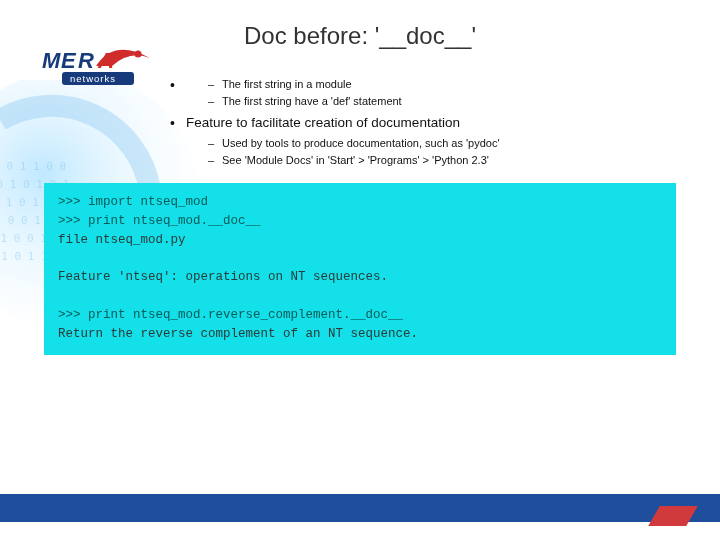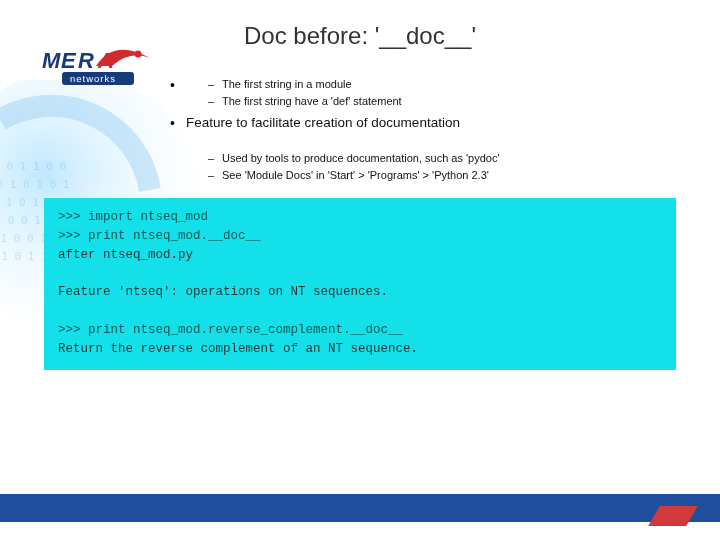--- a/index.html
+++ b/index.html
@@ -51,21 +51,21 @@
     line-height: 1.35;
   }
   .content > ul > li::before {
     content: "•";
     position: absolute;
     left: 0;
     top: 0;
     font-size: 14px;
   }
   .content ul ul {
-    margin-top: 18px;
+    margin-top: 3px;
     margin-left: 22px;
   }
   .content ul ul li {
     position: relative;
     padding-left: 14px;
     font-size: 11px;
     line-height: 1.55;
   }
   .content ul ul li::before {
     content: "–";
@@ -162,21 +162,21 @@
       <ul>
         <li><span>Used by tools to produce documentation, such as 'pydoc'</span></li>
         <li><span>See 'Module Docs' in 'Start' &gt; 'Programs' &gt; 'Python 2.3'</span></li>
       </ul>
     </li>
   </ul>
 </div>
 
 <div class="codeblock"><span>&gt;&gt;&gt; import ntseq_mod</span>
 <span>&gt;&gt;&gt; print ntseq_mod.__doc__</span>
-<span class="out">after ntseq_mod.py</span>
+<span class="out">file ntseq_mod.py</span>
 <span></span>
 <span class="out">Feature 'ntseq': operations on NT sequences.</span>
 <span></span>
 <span>&gt;&gt;&gt; print ntseq_mod.reverse_complement.__doc__</span>
 <span class="out">Return the reverse complement of an NT sequence.</span></div>
 
 <div class="footer">
   <div class="bar-blue"></div>
   <div class="bar-red"></div>
 </div>

